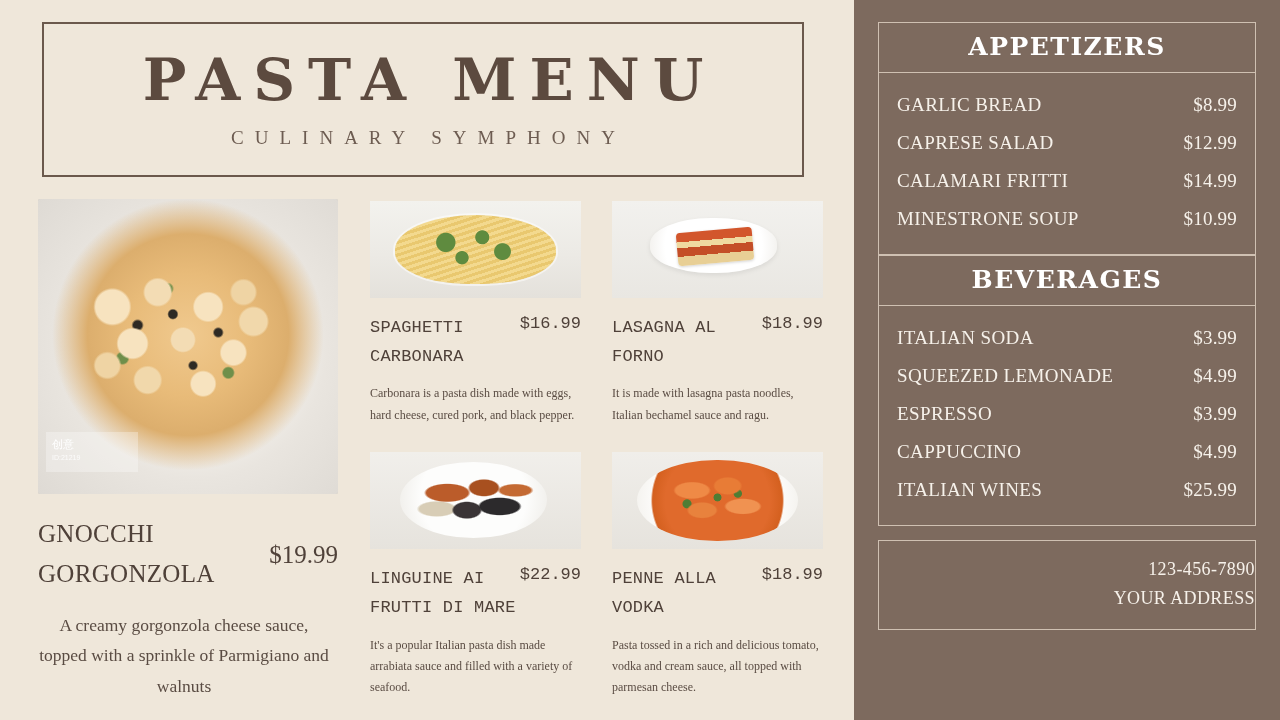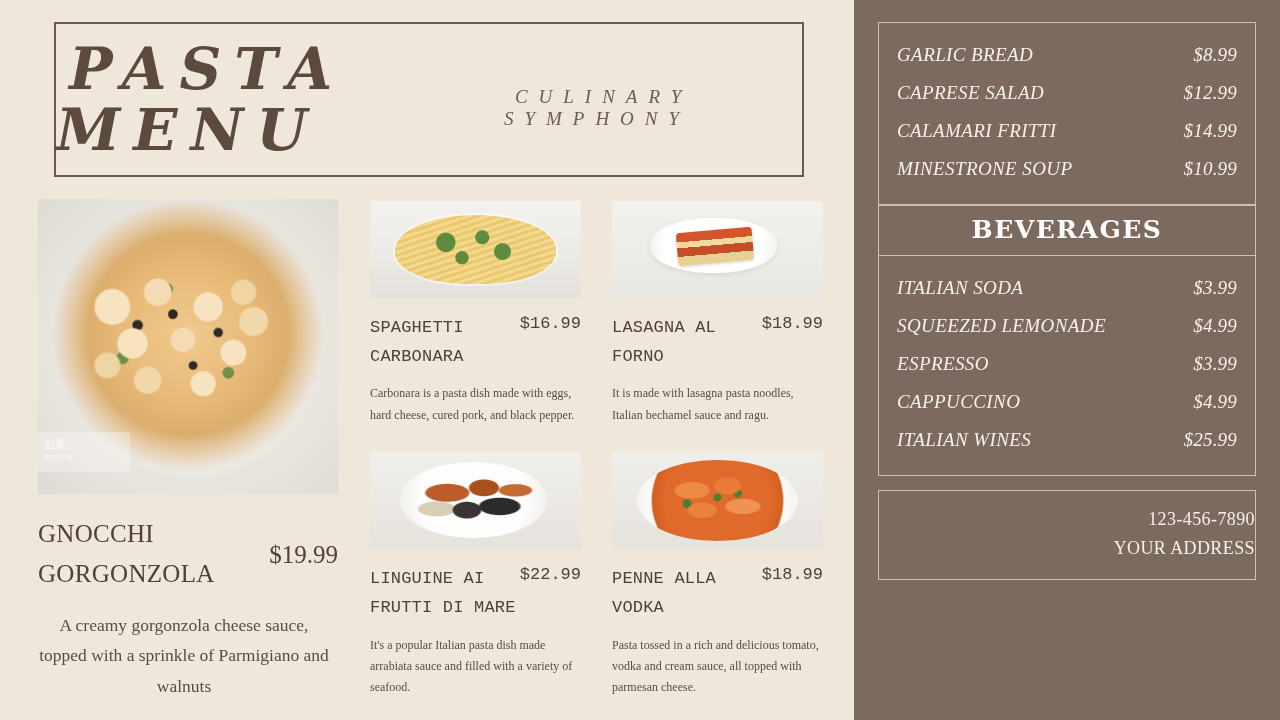--- a/index.html
+++ b/index.html
@@ -20,26 +20,26 @@
   .left {
     width: 854px;
     height: 720px;
     padding: 22px 22px 0 34px;
     position: relative;
   }
 
   .title-box {
     border: 2px solid #6b594c;
     height: 155px;
-    margin-left: 20px;
+    margin-left: 8px;
     margin-right: 28px;
     display: flex;
+    flex-direction: column;
     align-items: center;
     justify-content: center;
-    font-style: italic;
   }
   .title-main {
     font-family: "DejaVu Serif", serif;
     font-weight: bold;
     font-size: 58px;
     letter-spacing: 13px;
     color: #5c4a3f;
     text-indent: 13px;
     line-height: 1.05;
   }
@@ -135,21 +135,21 @@
     font-size: 12px;
     line-height: 1.78;
     color: #5a4c43;
   }
   .item.center .dish-desc,
   .item.center .name-row { }
 
   
   .watermark {
     position: absolute;
-    left: 0; bottom: 22px;
+    left: 8px; bottom: 22px;
     width: 92px; height: 40px;
     background: rgba(255,255,255,0.30);
     color: #ffffff;
     font-size: 11px;
     font-family: "Liberation Sans", sans-serif;
     padding: 4px 6px;
     line-height: 1.5;
   }
   .watermark .wm2 { font-size: 7px; opacity: .85; }
 
@@ -176,21 +176,20 @@
     color: #ffffff;
     padding: 9px 0 11px;
     border-bottom: 1.5px solid #cfc0b2;
   }
   .panel-list { padding: 13px 18px 16px 18px; }
   .row {
     display: flex;
     justify-content: space-between;
     align-items: flex-end;
     padding: 8px 0;
-    font-style: italic;
   }
   .row .label {
     font-size: 19px;
     color: #f6f1ea;
     letter-spacing: .4px;
   }
   .row .price {
     font-size: 19px;
     color: #f6f1ea;
     letter-spacing: .2px;
@@ -404,20 +403,21 @@
           </div>
 
         </div>
       </div>
     </div>
   </div>
 
   <div class="right">
 
     <div class="panel">
+      <div class="panel-head">APPETIZERS</div>
       <div class="panel-list">
         <div class="row">
           <span class="label">GARLIC BREAD</span>
           <span class="price">$8.99</span>
         </div>
         <div class="row">
           <span class="label">CAPRESE SALAD</span>
           <span class="price">$12.99</span>
         </div>
         <div class="row">

